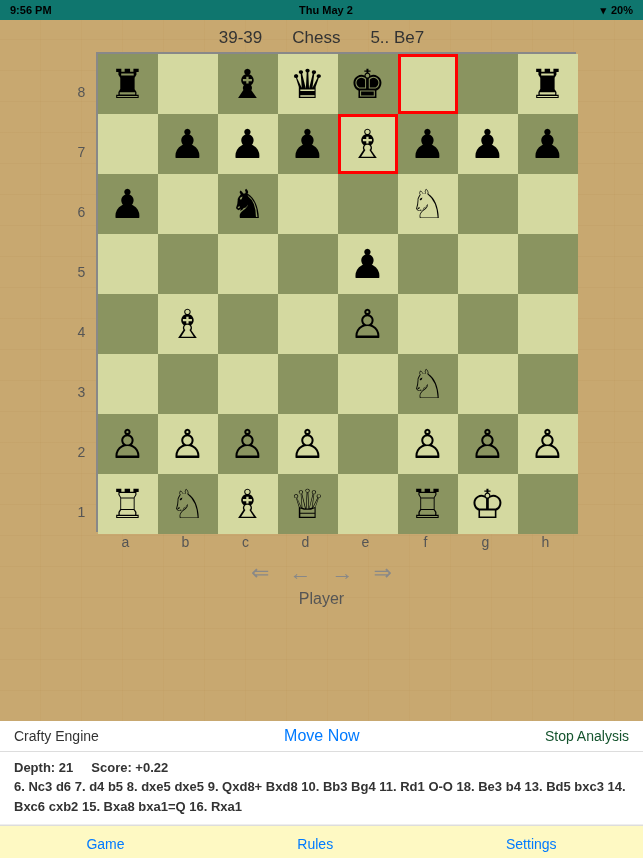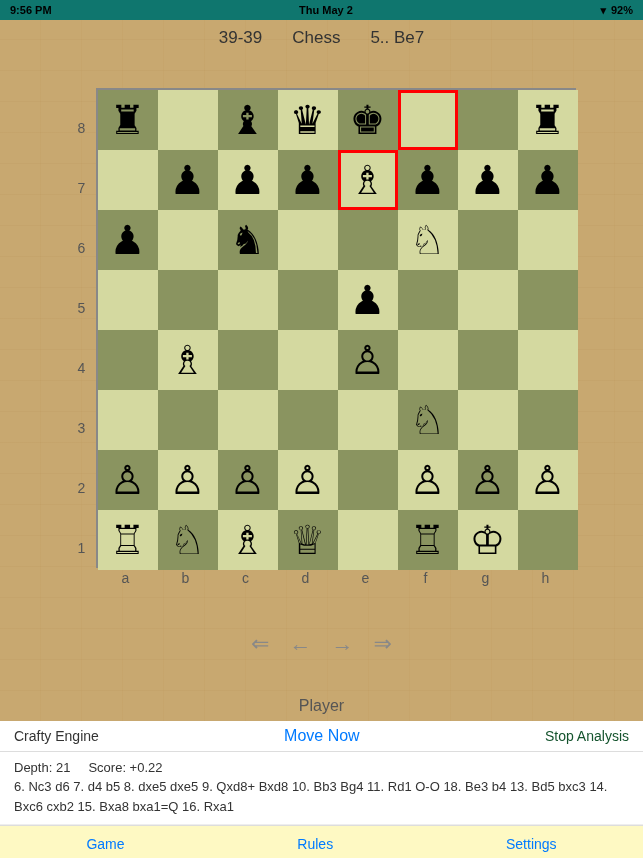--- a/index.html
+++ b/index.html
@@ -46,21 +46,20 @@
           0deg,
           transparent,
           transparent 30px,
           rgba(150,100,40,0.06) 30px,
           rgba(150,100,40,0.06) 31px
         );
       flex: 1;
       display: flex;
       flex-direction: column;
       align-items: center;
-      justify-content: space-between;
     }
 
     
     .game-header {
       width: 100%;
       padding: 8px 20px 4px;
       display: flex;
       flex-direction: column;
       align-items: center;
     }
@@ -193,20 +192,21 @@
       color: #14532d;
       cursor: pointer;
     }
 
     .analysis-text {
       padding: 6px 14px 8px;
       font-size: 13px;
       color: #333;
       line-height: 1.5;
       border-bottom: 1px solid #eee;
+      font-weight: bold;
     }
 
     
     .tab-bar {
       display: flex;
       justify-content: space-around;
       align-items: center;
       padding: 8px 0 4px;
       border-top: 1px solid #ddd;
       background: #fef9c3;
@@ -222,21 +222,21 @@
     .piece { user-select: none; }
   </style>
 </head>
 <body>
 
 <div class="status-bar">
   <span>9:56 PM</span>
   <span>Thu May 2</span>
   <div class="status-bar-right">
     <span>▾</span>
-    <span>92%</span>
+    <span>20%</span>
   </div>
 </div>
 
 <div class="wood-area">
 
   <div class="game-header">
     <div class="game-header-top">
       <span>39-39</span>
       <span>Chess</span>
       <span>5.. Be7</span>

